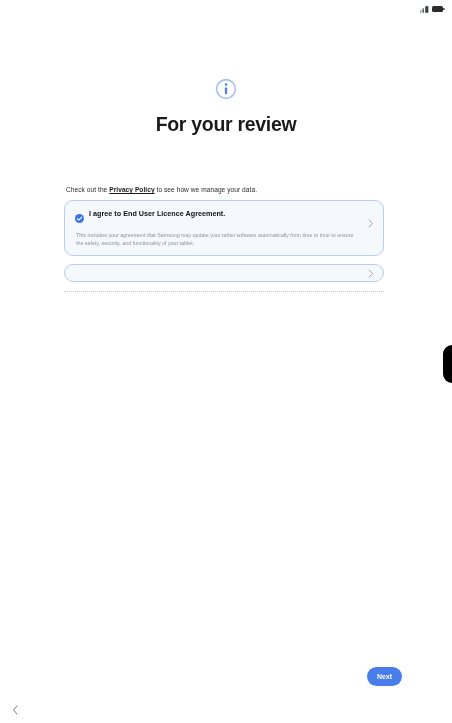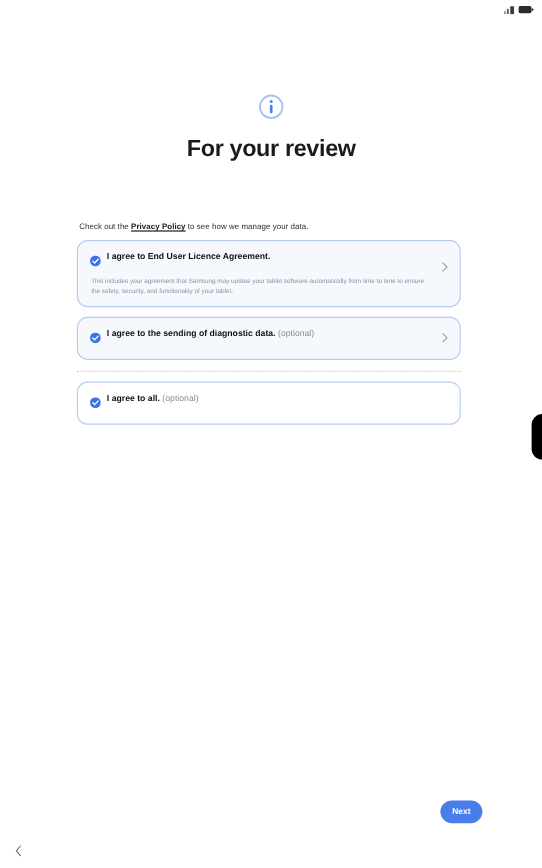--- a/index.html
+++ b/index.html
@@ -234,49 +234,29 @@
       </div>
       <div class="card-desc">This includes your agreement that Samsung may update your tablet software automatically from time to time to ensure the safety, security, and functionality of your tablet.</div>
       <span class="chevron">
         <svg width="6" height="9" viewBox="0 0 6 9">
           <path d="M1 1 L4.6 4.5 L1 8" fill="none" stroke="#9aa0a6" stroke-width="0.9" stroke-linecap="round" stroke-linejoin="round"></path>
         </svg>
       </span>
     </div>
 
     <div class="card">
-      <div class="card-row">
-        <span class="check-icon">
-          <svg width="9" height="9" viewBox="0 0 9 9">
-            <circle cx="4.5" cy="4.5" r="4.5" fill="#3b72e8"></circle>
-            <path d="M2.3 4.6 L3.9 6.2 L6.8 3.1" fill="none" stroke="#ffffff" stroke-width="1.1" stroke-linecap="round" stroke-linejoin="round"></path>
-          </svg>
-        </span>
-        <span class="card-label"><span>I agree to the sending of diagnostic data.</span> <span class="optional">(optional)</span></span>
-      </div>
       <span class="chevron">
         <svg width="6" height="9" viewBox="0 0 6 9">
           <path d="M1 1 L4.6 4.5 L1 8" fill="none" stroke="#9aa0a6" stroke-width="0.9" stroke-linecap="round" stroke-linejoin="round"></path>
         </svg>
       </span>
     </div>
 
     <div class="divider"></div>
 
-    <div class="card plain">
-      <div class="card-row">
-        <span class="check-icon">
-          <svg width="9" height="9" viewBox="0 0 9 9">
-            <circle cx="4.5" cy="4.5" r="4.5" fill="#3b72e8"></circle>
-            <path d="M2.3 4.6 L3.9 6.2 L6.8 3.1" fill="none" stroke="#ffffff" stroke-width="1.1" stroke-linecap="round" stroke-linejoin="round"></path>
-          </svg>
-        </span>
-        <span class="card-label"><span>I agree to all.</span> <span class="optional">(optional)</span></span>
-      </div>
-    </div>
 
   </div>
 
   <button class="next-button">Next</button>
 
   <div class="edge-handle"></div>
 
   <div class="back-nav">
     <span>
       <svg width="7" height="10" viewBox="0 0 7 10">

